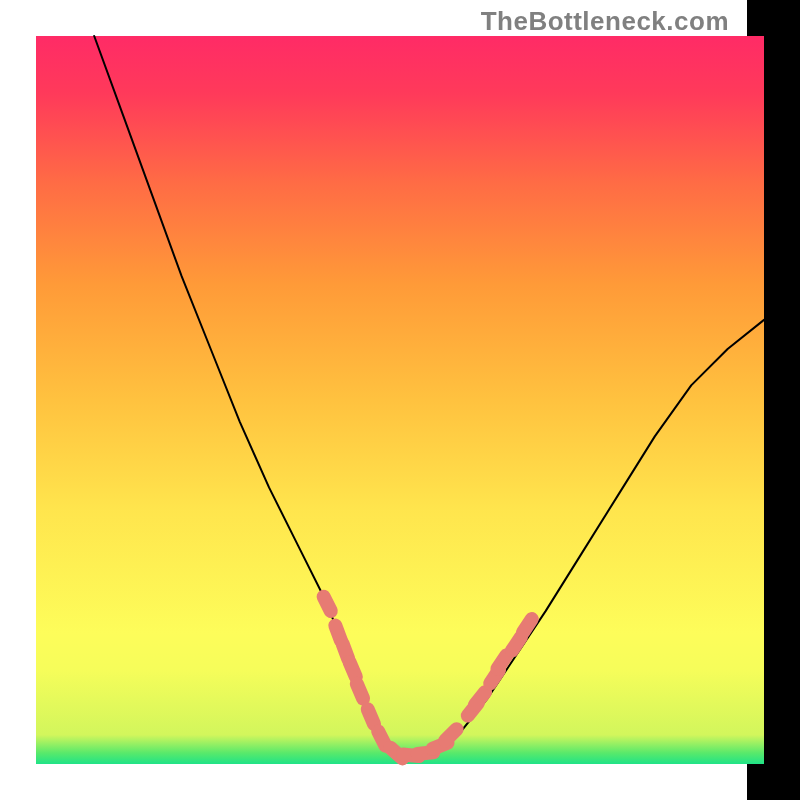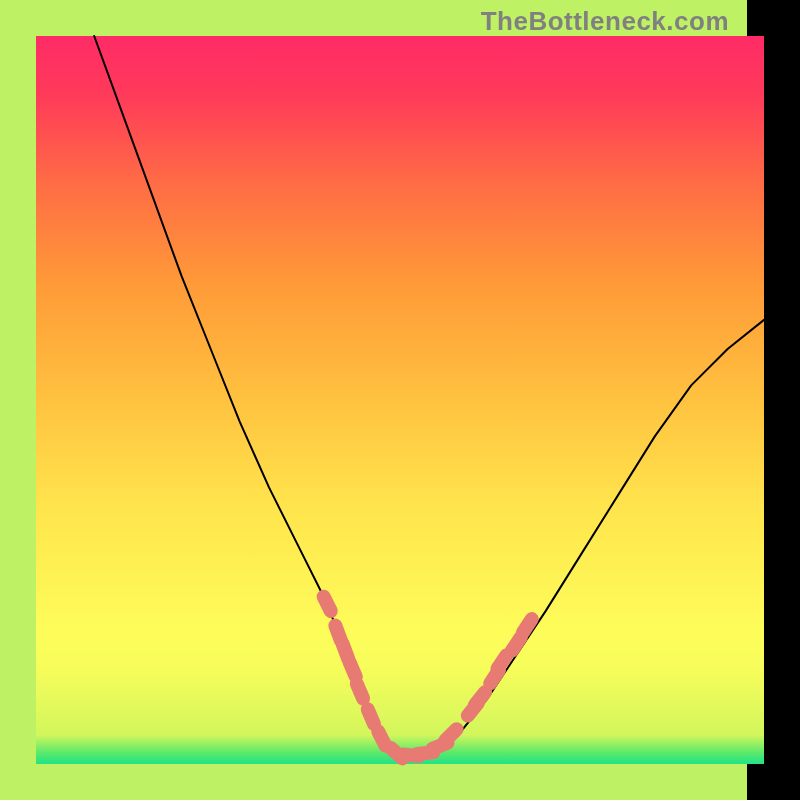--- a/index.html
+++ b/index.html
@@ -1,21 +1,21 @@
 <!DOCTYPE html>
 <html><head>
 <meta charset="utf-8">
 <style>
   * { margin: 0; padding: 0; box-sizing: border-box; }
   html, body { width: 800px; height: 800px; overflow: hidden; background: #000; }
   .frame {
     position: relative;
     width: 747px;
     height: 800px;
-    background: #bef264;
+    background: #ffffff;
   }
   .attribution {
     position: absolute;
     top: 6px;
     right: 18px;
     font-family: Arial, Helvetica, sans-serif;
     font-size: 26px;
     font-weight: 600;
     color: #808080;
     letter-spacing: 0.5px;

